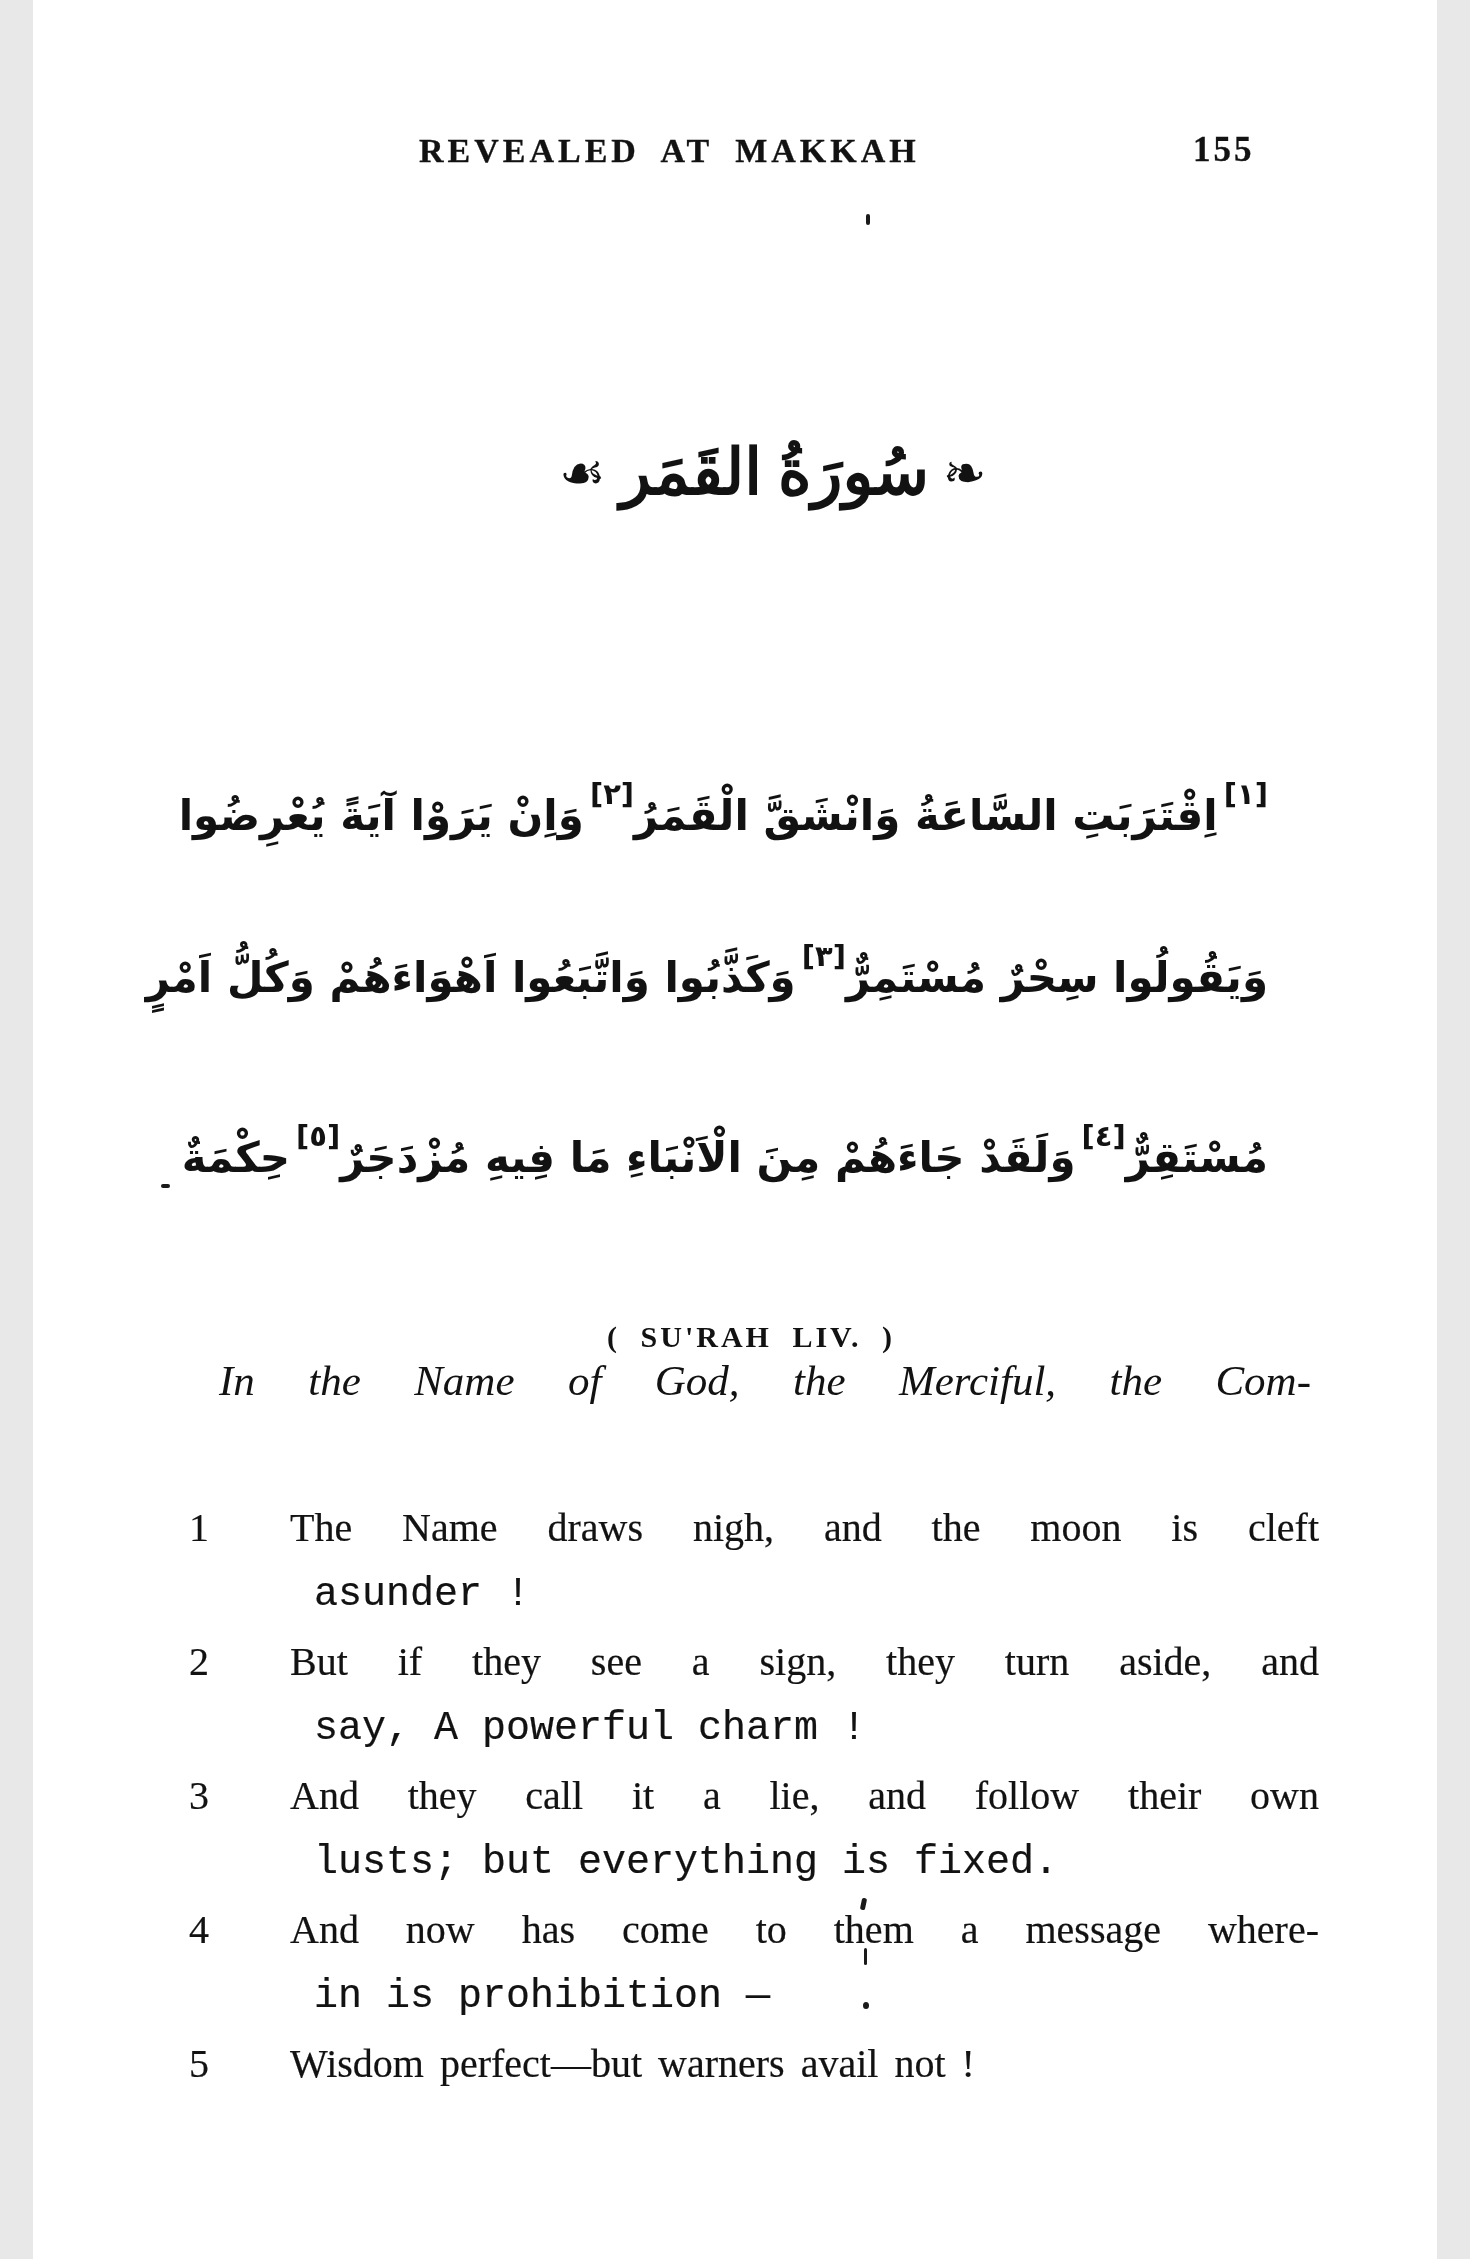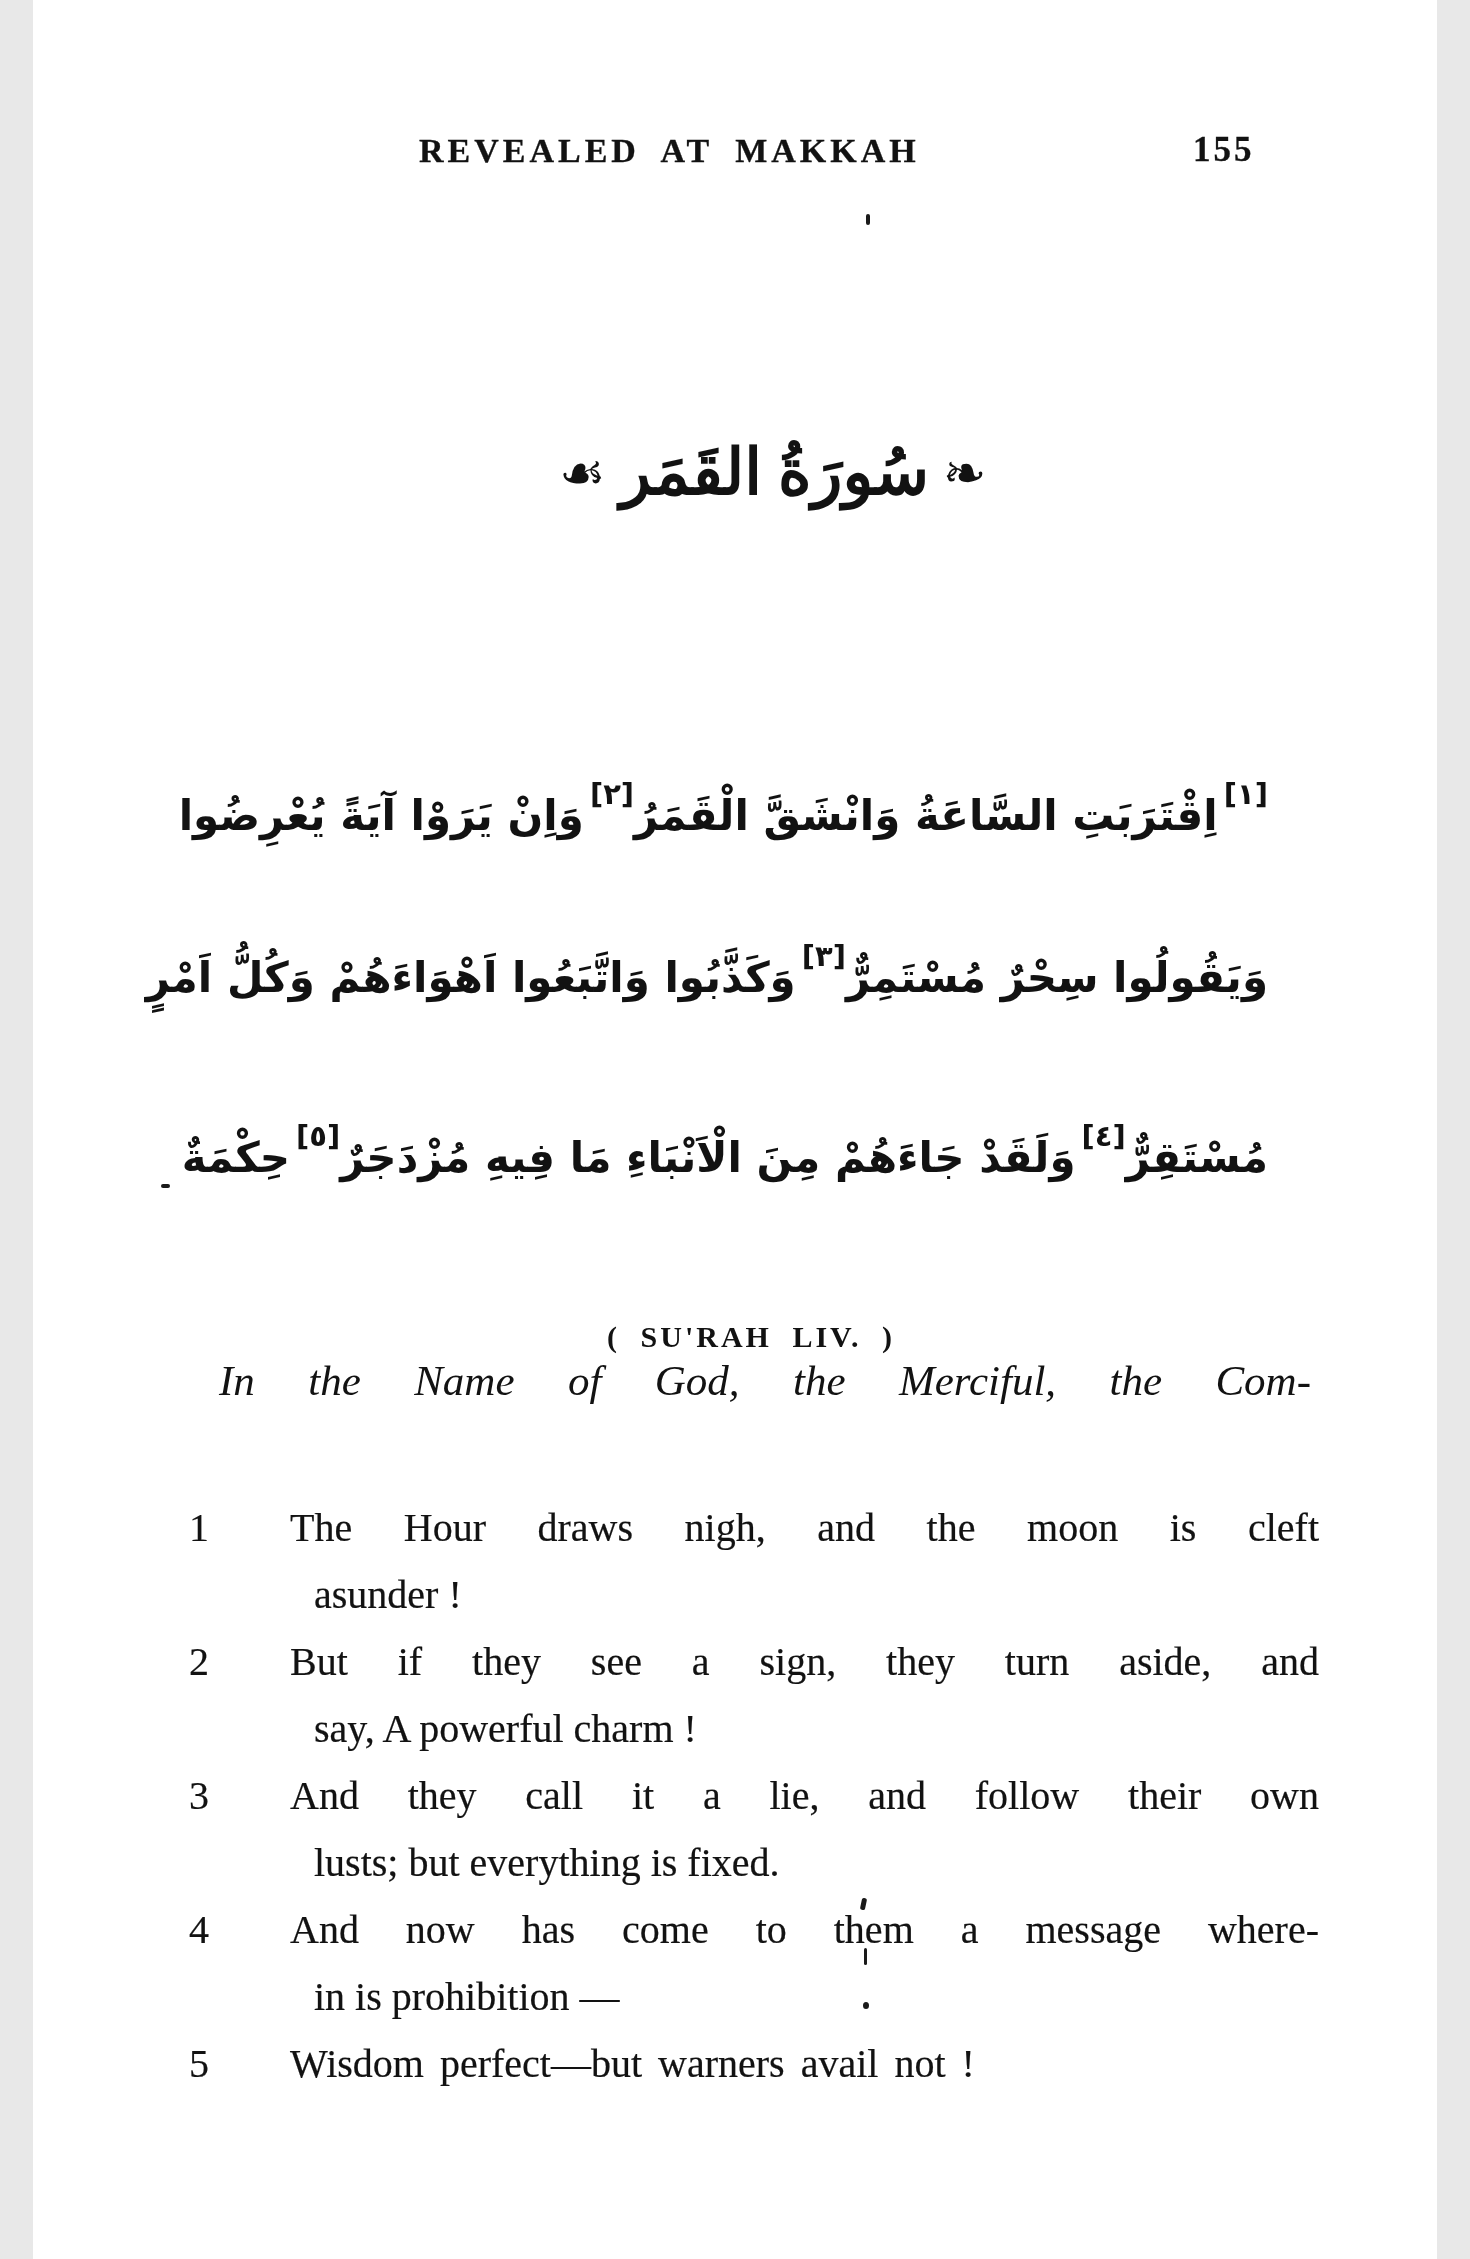--- a/index.html
+++ b/index.html
@@ -75,21 +75,21 @@
   
   .verses {
     position:absolute; top:1494px; left:150px; width:1136px;
     font-size:40px; line-height:67px;
     -webkit-text-stroke:0.2px #121212;
   }
   .verse { position:relative; }
   .vnum { position:absolute; left:6px; top:0; }
   .vbody { margin-left:107px; }
   .vline.justify { text-align:justify; text-align-last:justify; }
-  .vline.cont { padding-left:24px; }
+  .vline.cont { padding-left:24px;font-family:Liberation Mono, monospace; }
   .vline.single { word-spacing:6px; }
 
   
   .speck { position:absolute; background:#1a1a1a; border-radius:2px; }
   .sp1 { top:214px;  left:833px; width:4px;  height:11px; }
   .sp2 { top:1898px; left:828px; width:5px;  height:12px; transform:rotate(12deg); }
   .sp3 { top:1948px; left:831px; width:3px;  height:17px; }
   .sp4 { top:2002px; left:830px; width:6px;  height:7px; border-radius:50%; }
   .sp5 { top:1184px; left:128px; width:9px;  height:4px; }
 </style>
@@ -125,21 +125,21 @@
   </div>
 
   <div class="sec-subtitle">( SU'RAH LIV. )</div>
   <div class="invoc1">In the Name of God, the Merciful, the Com-</div>
 
   <div class="verses">
 
     <div class="verse">
       <span class="vnum">1</span>
       <div class="vbody">
-        <div class="vline justify">The Hour draws nigh, and the moon is cleft</div>
+        <div class="vline justify">The Name draws nigh, and the moon is cleft</div>
         <div class="vline cont">asunder !</div>
       </div>
     </div>
 
     <div class="verse">
       <span class="vnum">2</span>
       <div class="vbody">
         <div class="vline justify">But if they see a sign, they turn aside, and</div>
         <div class="vline cont">say, A powerful charm !</div>
       </div>

